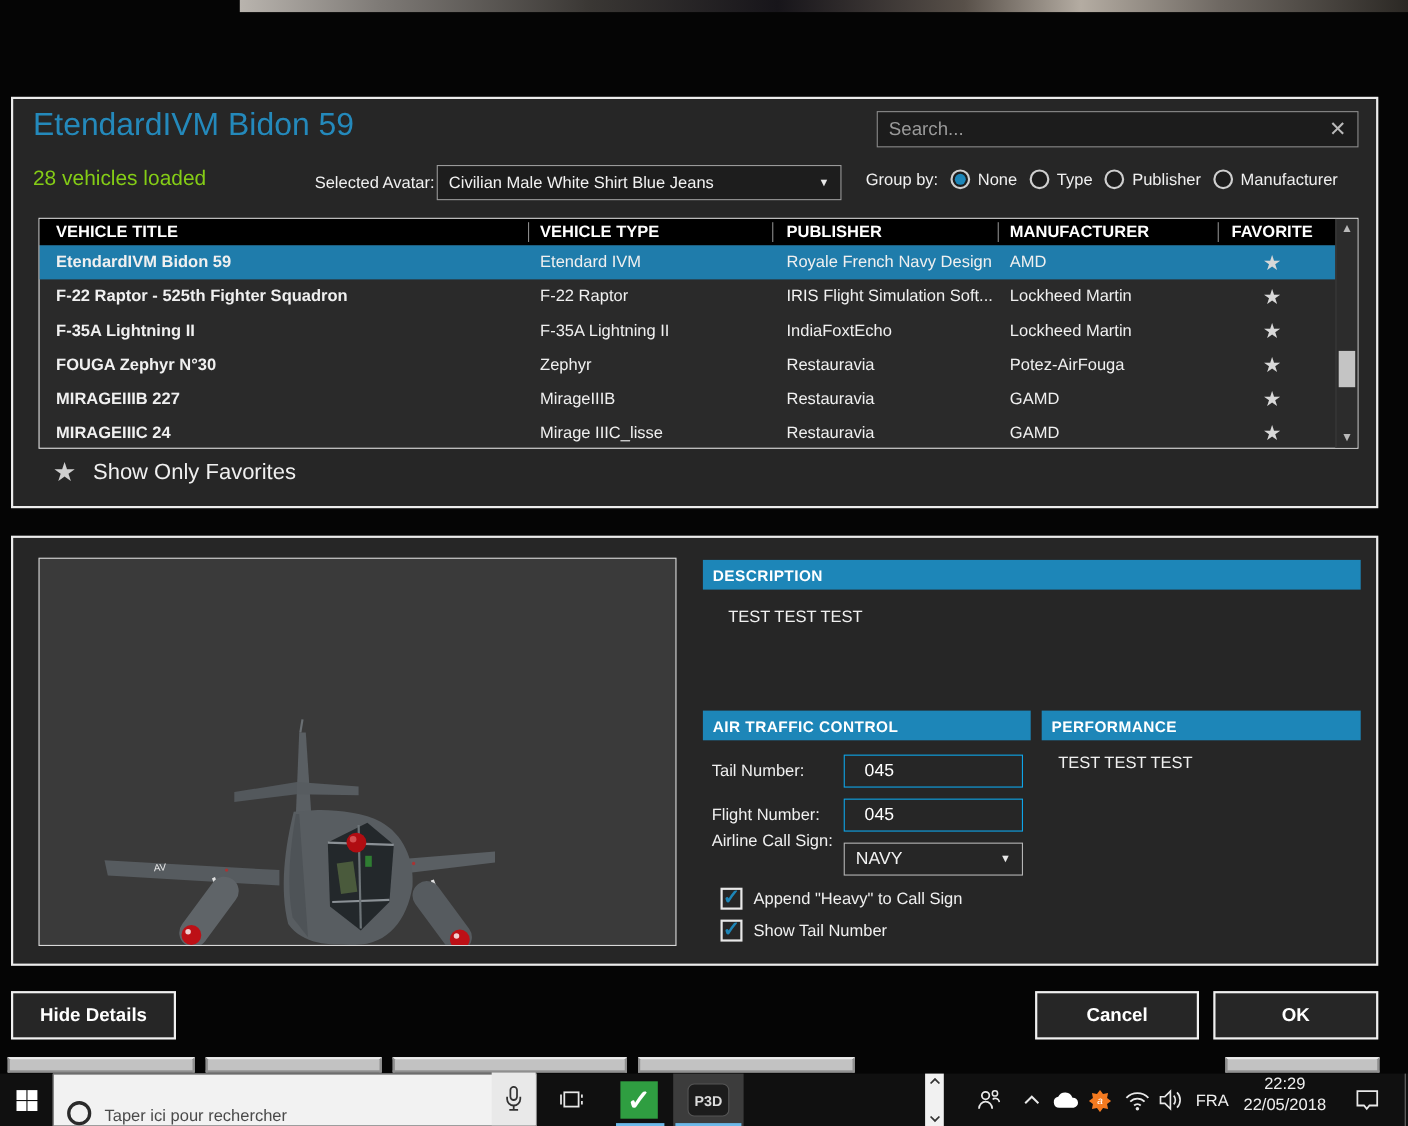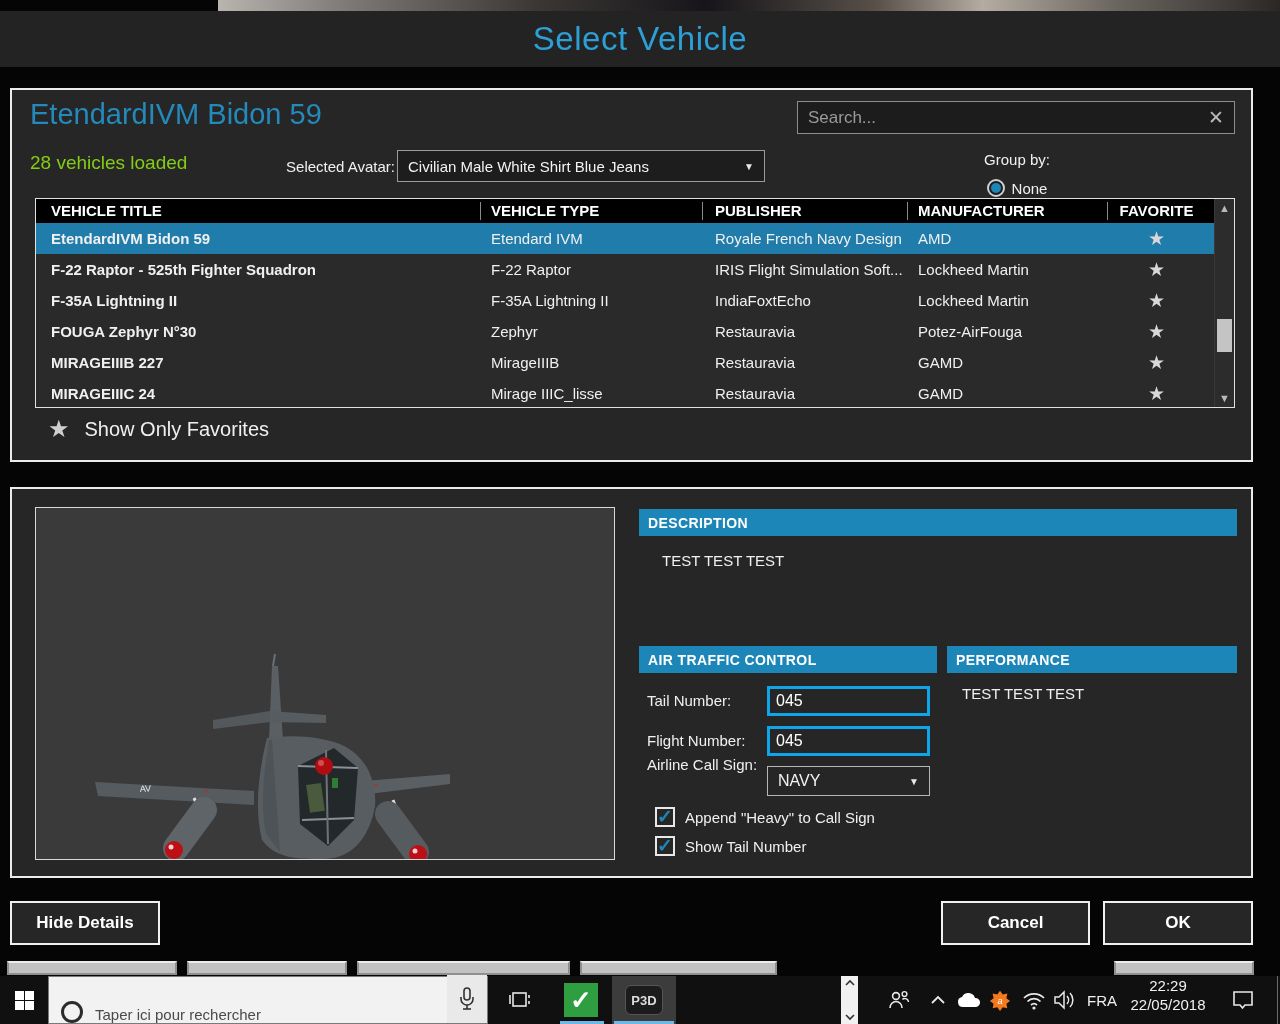--- a/index.html
+++ b/index.html
@@ -31,21 +31,21 @@
   .caret { font-size:10px; color:#e8e8e8; }
 
   #search-wrap { left:785px; top:11px; width:438px; height:33px; background:#1c1c1c;
     border:1px solid #8d8d8d; display:flex; align-items:center; }
   #search-input { flex:1; background:transparent; border:none; outline:none;
     color:#e8e8e8; font-size:17px; padding:0 10px; font-family:"Liberation Sans",sans-serif; }
   #search-input::placeholder { color:#9a9a9a; }
   #search-clear { color:#b9b9b9; font-size:19px; padding:0 10px; cursor:pointer; }
 
   #groupby { left:775px; top:61px; width:460px; height:24px; display:flex;
-    align-items:center; gap:11px; font-size:15px;flex-direction:column; }
+    align-items:center; gap:11px; font-size:15px; }
   .radio { display:flex; align-items:center; gap:7px; }
   .rb { width:18px; height:18px; border:2px solid #cfcfcf; border-radius:50%;
     display:inline-flex; align-items:center; justify-content:center; background:#1d1d1d; }
   .rb.sel::after { content:""; width:10px; height:10px; border-radius:50%; background:#1d86b8; }
 
   
   #table { left:23px; top:108px; width:1200px; height:210px; background:#2a2a2a;
     border:1px solid #e0e0e0; display:flex; }
   #table-main { width:1179px; }
   #table-head { display:flex; background:#000; height:24px; align-items:center; }
@@ -74,22 +74,22 @@
   #preview { left:23px; top:18px; width:580px; height:353px; background:#3a3a3a; border:1px solid #d8d8d8; }
   .secbar { height:27px; background:#1d86b8; color:#fff; font-size:14px; font-weight:600;
     display:flex; align-items:center; padding-left:9px; letter-spacing:0.4px; }
   #desc-bar { left:627px; top:20px; width:598px; }
   #desc-text { left:650px; top:63px; font-size:15px; }
   #atc-bar { left:627px; top:157px; width:298px; }
   #perf-bar { left:935px; top:157px; width:290px; }
   #perf-text { left:950px; top:196px; font-size:15px; }
 
   .fld-label { font-size:15px; }
-  .fld-input { background:#262626; border:3px solid #0ea5e9; color:#fff; font-size:16px;
-    padding:0 6px; font-family:"Liberation Sans",sans-serif; outline:none; }
+  .fld-input { background:#262626; border:1px solid #0ea5e9; color:#fff; font-size:16px;
+    padding:0 18px; font-family:"Liberation Sans",sans-serif; outline:none; }
   #tail-label { left:635px; top:203px; } #tail-input { left:755px; top:197px; width:163px; height:30px; }
   #flight-label { left:635px; top:243px; } #flight-input { left:755px; top:237px; width:163px; height:30px; }
   #callsign-label { left:635px; top:267px; } #callsign-select { left:755px; top:277px; width:163px; height:30px; border-color:#b5b5b5; background:#262626; font-size:16px; }
 
   .checkrow { display:flex; align-items:center; gap:10px; }
   #chk1 { left:643px; top:318px; } #chk2 { left:643px; top:347px; }
   .chk { width:20px; height:20px; background:#262626; border:2px solid #e8e8e8;
     display:inline-flex; align-items:center; justify-content:center; }
   .chk .mark { color:#1d86b8; font-size:19px; font-weight:700; line-height:1; margin-top:-2px; }
   .checkrow .lbl { font-size:15px; }
@@ -137,23 +137,20 @@
   #notif { left:1226px; width:34px; }
   #show-desktop { left:1277px; top:0; width:1px; height:48px; background:#6a6a6a; }
 </style>
 </head>
 <body>
 
 <div id="screen">
 
   <div class="abs" id="photo-strip"></div>
 
-  <div class="abs" id="titlebar">
-    <div class="t">Select Vehicle</div>
-  </div>
 
   <div class="abs dialog" id="dlg-list">
     <div class="abs" id="veh-title">EtendardIVM Bidon 59</div>
     <div class="abs" id="veh-loaded">28 vehicles loaded</div>
 
     <div class="abs fld-label" id="avatar-label">Selected Avatar:</div>
     <div class="abs selectbox" id="avatar-select">
       <span>Civilian Male White Shirt Blue Jeans</span>
       <span class="caret">▼</span>
     </div>

